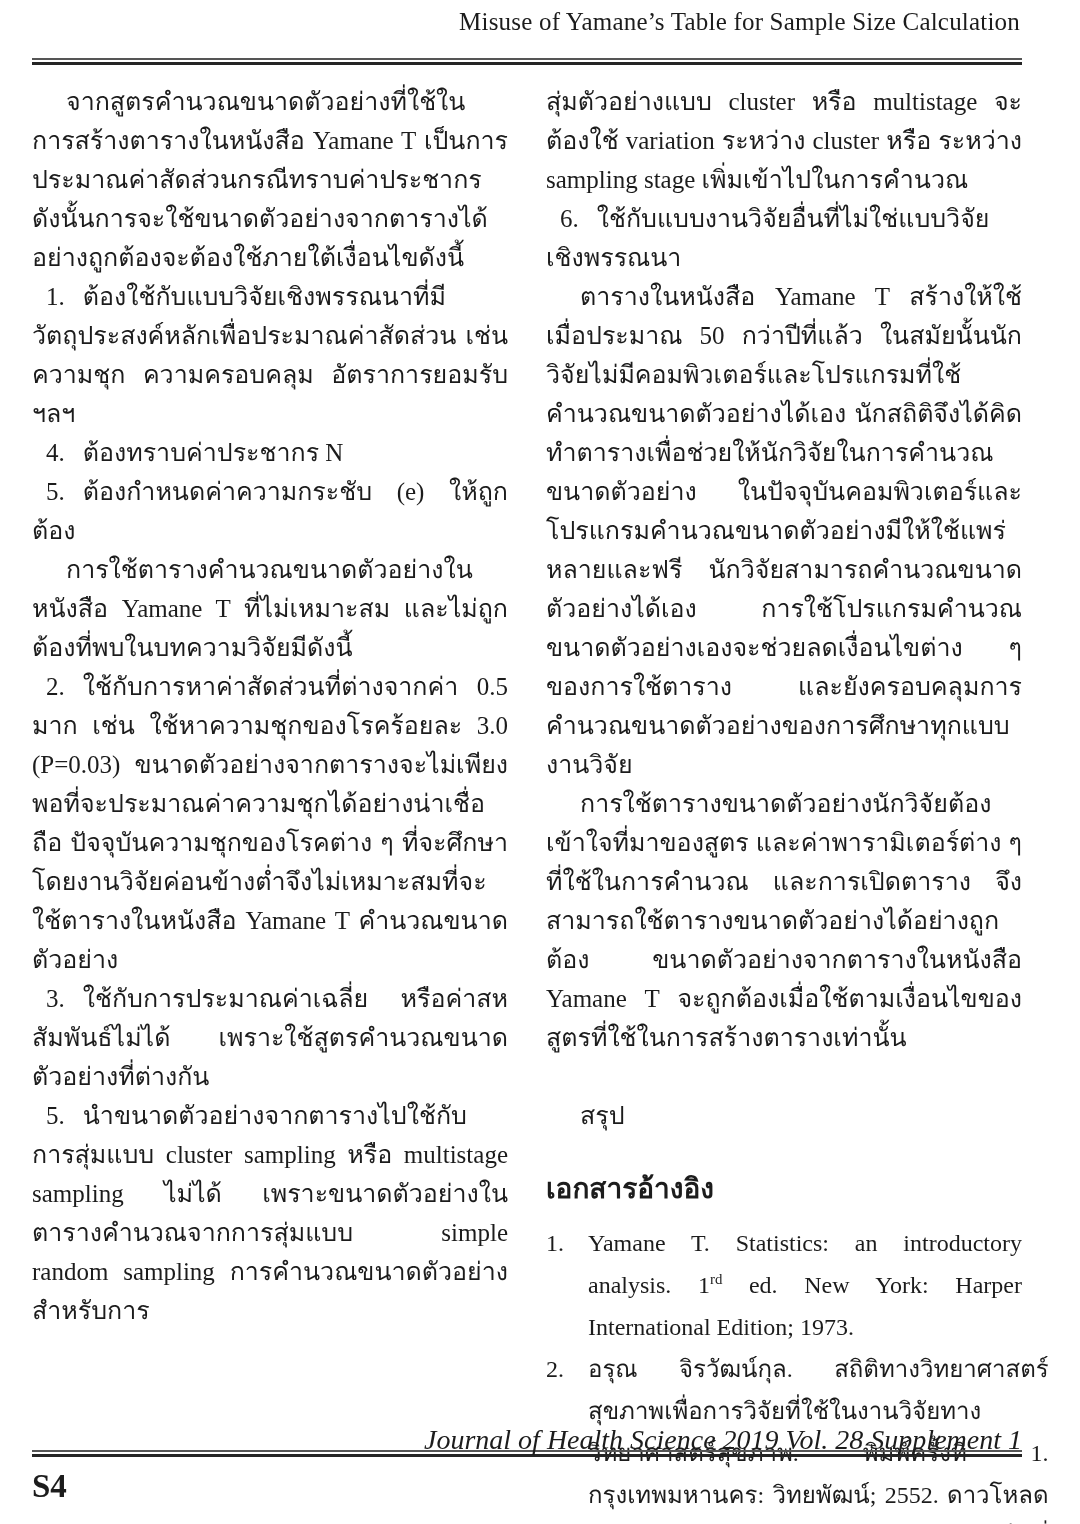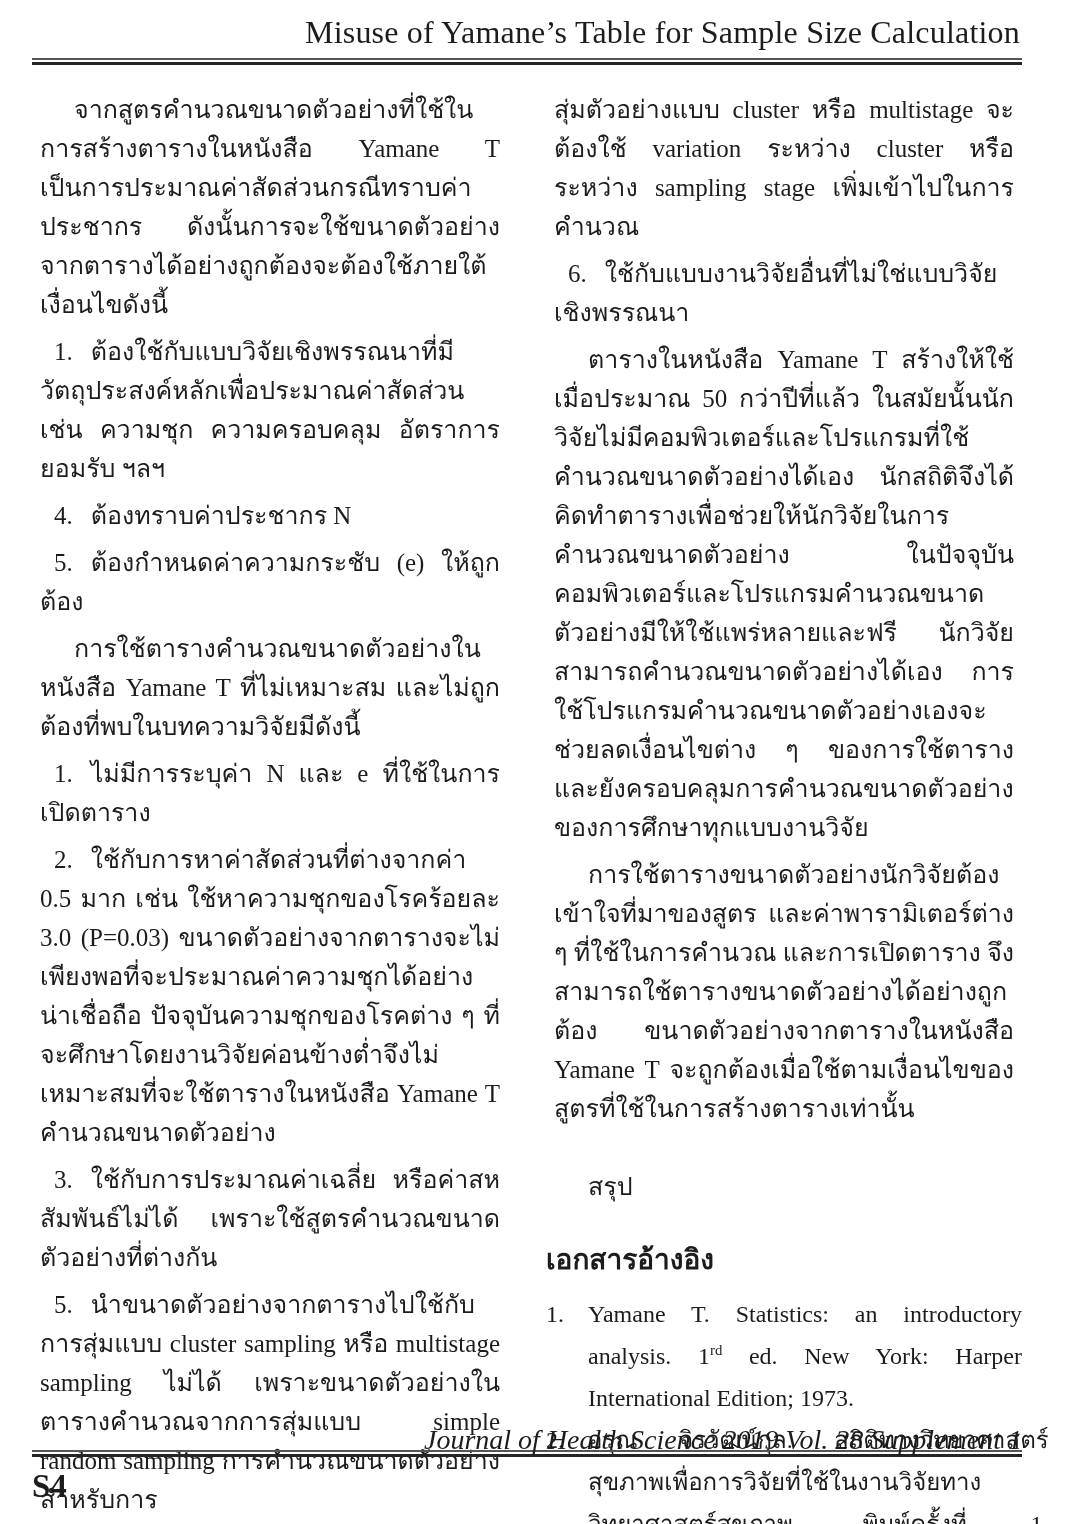--- a/index.html
+++ b/index.html
@@ -13,25 +13,25 @@
     height: 1524px;
     background: #ffffff;
     font-family: "Liberation Serif", "DejaVu Serif", serif;
     color: #1c1c1c;
     overflow: hidden;
     margin: 0 auto;
   }
   
   .header-title {
     position: absolute;
-    top: 14px;
+    top: 8px;
     left: 0;
     right: 60px;
     text-align: right;
-    font-size: 32px;
+    font-size: 25px;
     letter-spacing: 0.2px;
     white-space: nowrap;
   }
   .rule {
     position: absolute;
     left: 32px;
     right: 58px;
   }
   .rule .thin  { height: 2px; background: #555; }
   .rule .thick { height: 3px; background: #252525; margin-top: 2px; }
@@ -43,21 +43,21 @@
     position: absolute;
     top: 82px;
     width: 476px;
     font-size: 25px;
     line-height: 39px;
     text-align: justify;
   }
   .col-left  { left: 32px; }
   .col-right { left: 546px; }
 
-  .col p { margin: 8px; }
+  .col p { margin: 0; }
   .para { text-indent: 34px; }
   .li   { text-indent: 14px; }
   .num  { margin-right: 18px; }
 
   sup.refmark {
     font-size: 0.62em;
     line-height: 0;
     vertical-align: 9px;
   }
 
@@ -109,21 +109,20 @@
 
   <div class="col col-left">
     <p class="para">จากสูตรคำนวณขนาดตัวอย่างที่ใช้ในการสร้างตารางในหนังสือ Yamane T เป็นการประมาณค่าสัดส่วนกรณีทราบค่าประชากร ดังนั้นการจะใช้ขนาดตัวอย่างจากตารางได้อย่างถูกต้องจะต้องใช้ภายใต้เงื่อนไขดังนี้</p>
 
     <p class="li"><span class="num">1.</span><span>ต้องใช้กับแบบวิจัยเชิงพรรณนาที่มีวัตถุประสงค์หลักเพื่อประมาณค่าสัดส่วน เช่น ความชุก ความครอบคลุม อัตราการยอมรับ ฯลฯ</span></p>
     <p class="li"><span class="num">4.</span><span>ต้องทราบค่าประชากร N</span></p>
     <p class="li"><span class="num">5.</span><span>ต้องกำหนดค่าความกระชับ (e) ให้ถูกต้อง</span></p>
 
     <p class="para">การใช้ตารางคำนวณขนาดตัวอย่างในหนังสือ Yamane T ที่ไม่เหมาะสม และไม่ถูกต้องที่พบในบทความวิจัยมีดังนี้</p>
 
-    <p class="li"><span class="num">1.</span><span>ไม่มีการระบุค่า N และ e ที่ใช้ในการเปิดตาราง</span></p>
     <p class="li"><span class="num">2.</span><span>ใช้กับการหาค่าสัดส่วนที่ต่างจากค่า 0.5 มาก เช่น ใช้หาความชุกของโรคร้อยละ 3.0 (P=0.03) ขนาดตัวอย่างจากตารางจะไม่เพียงพอที่จะประมาณค่าความชุกได้อย่างน่าเชื่อถือ ปัจจุบันความชุกของโรคต่าง ๆ ที่จะศึกษาโดยงานวิจัยค่อนข้างต่ำจึงไม่เหมาะสมที่จะใช้ตารางในหนังสือ Yamane T คำนวณขนาดตัวอย่าง</span></p>
     <p class="li"><span class="num">3.</span><span>ใช้กับการประมาณค่าเฉลี่ย หรือค่าสหสัมพันธ์ไม่ได้ เพราะใช้สูตรคำนวณขนาดตัวอย่างที่ต่างกัน</span></p>
     <p class="li"><span class="num">5.</span><span>นำขนาดตัวอย่างจากตารางไปใช้กับการสุ่มแบบ cluster sampling หรือ multistage sampling ไม่ได้ เพราะขนาดตัวอย่างในตารางคำนวณจากการสุ่มแบบ simple random sampling การคำนวณขนาดตัวอย่างสำหรับการ</span></p>
   </div>
 
   <div class="col col-right">
     <p>สุ่มตัวอย่างแบบ cluster หรือ multistage จะต้องใช้ variation ระหว่าง cluster หรือ ระหว่าง sampling stage เพิ่มเข้าไปในการคำนวณ</p>
 
     <p class="li"><span class="num">6.</span><span>ใช้กับแบบงานวิจัยอื่นที่ไม่ใช่แบบวิจัยเชิงพรรณนา</span></p>
 

